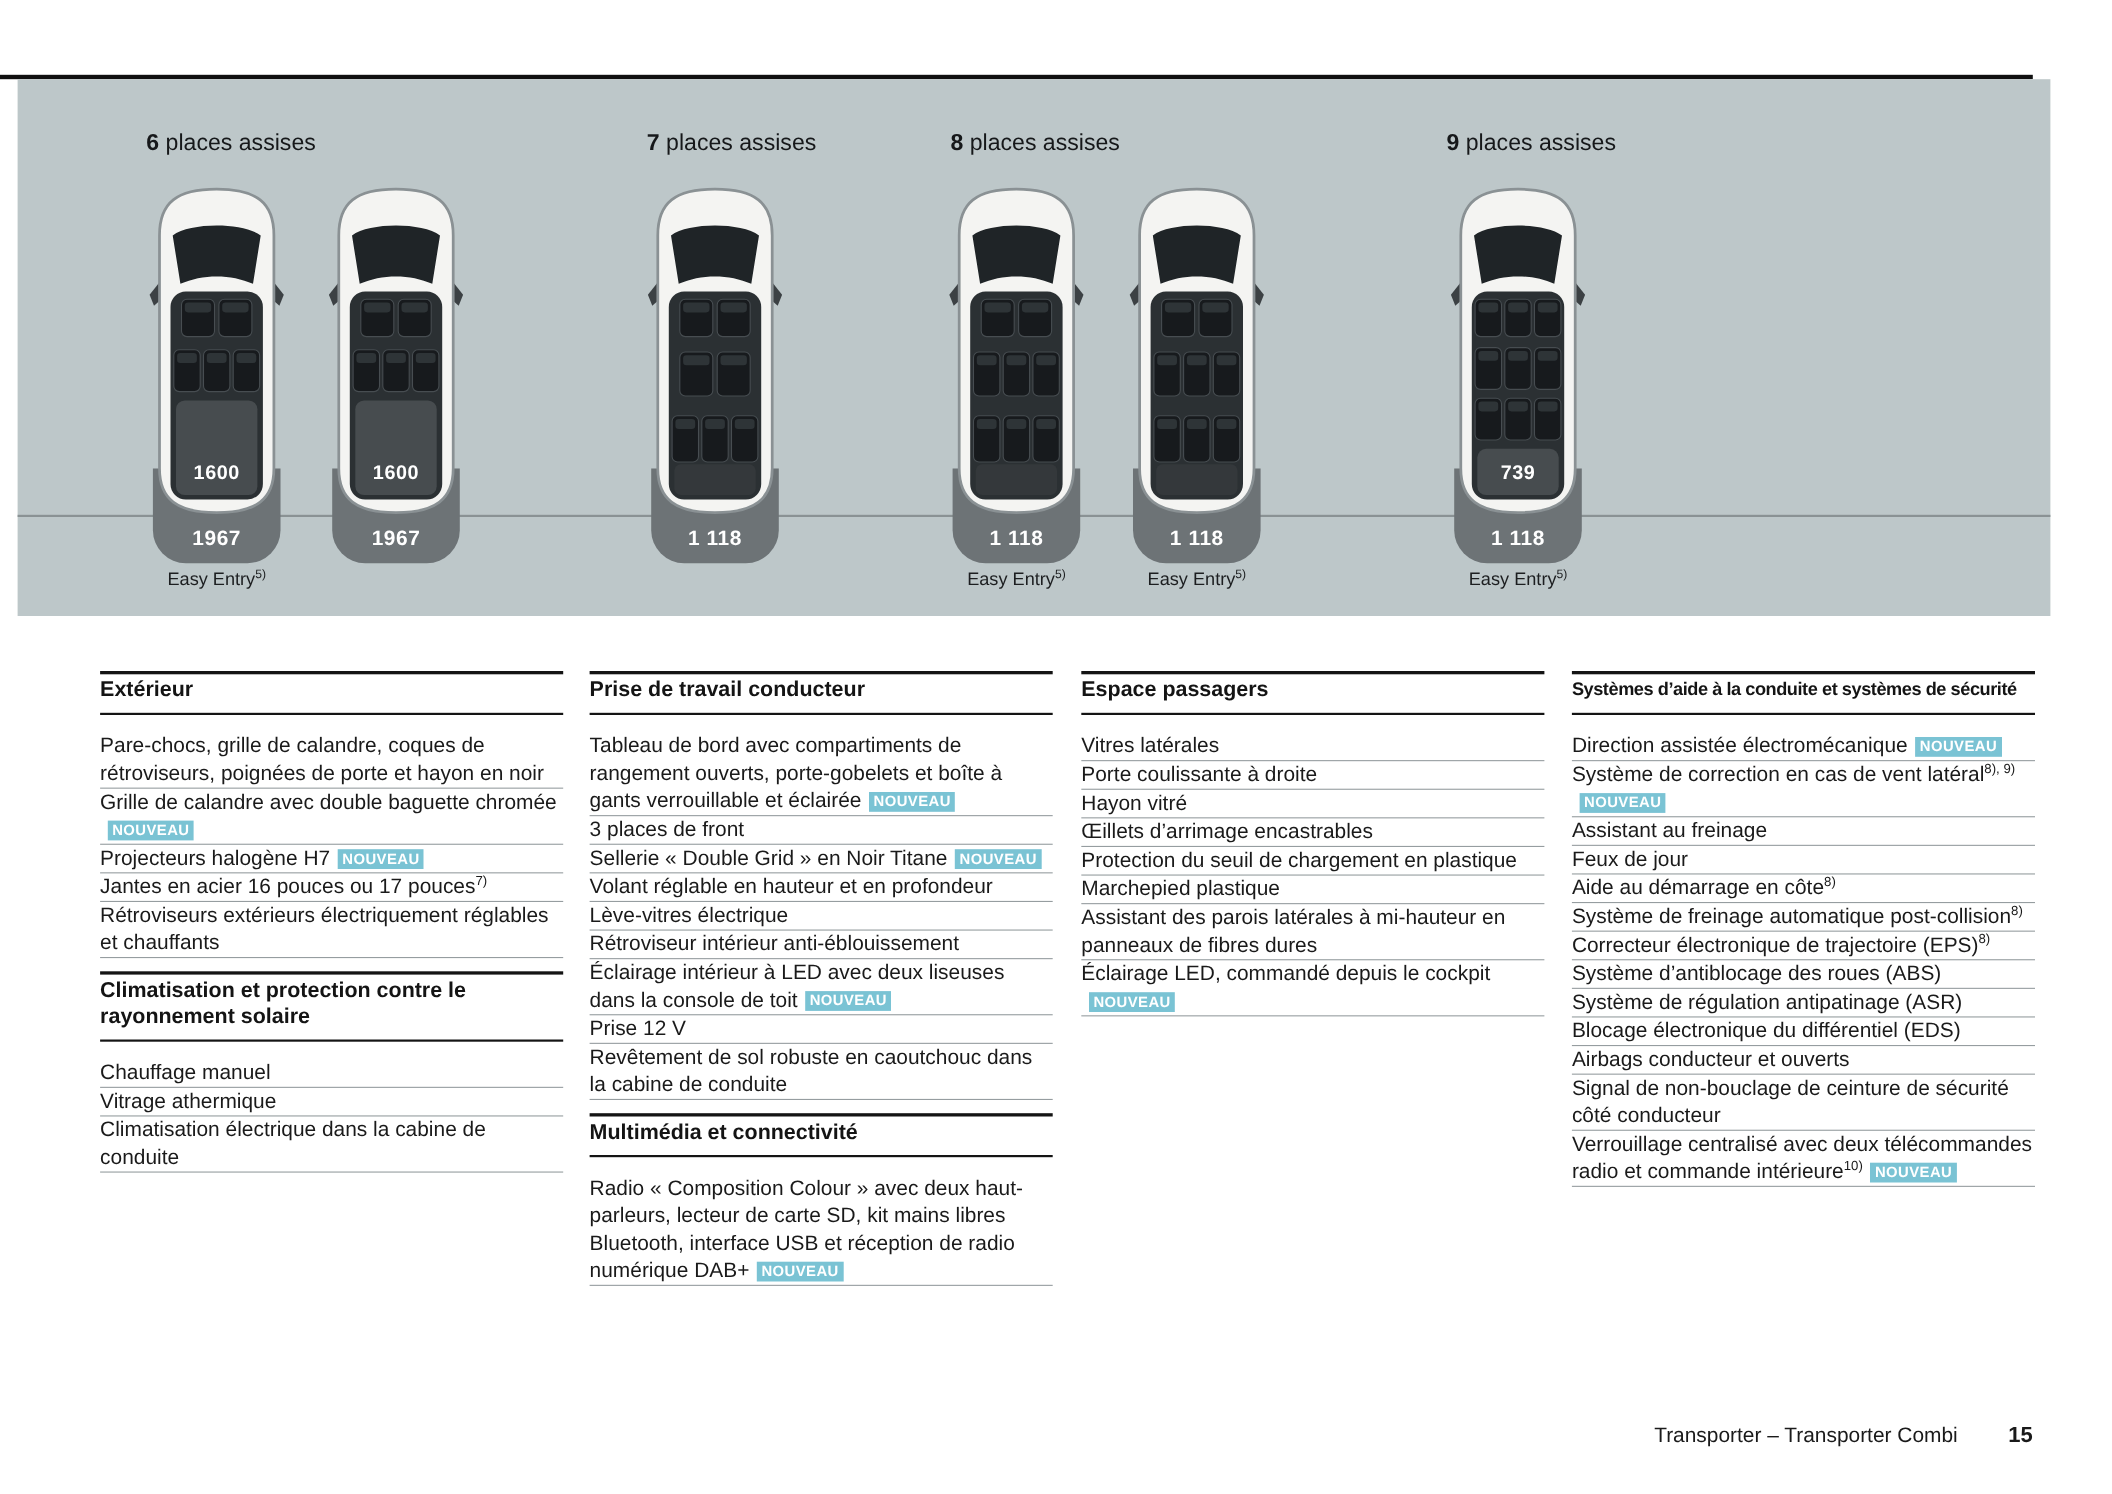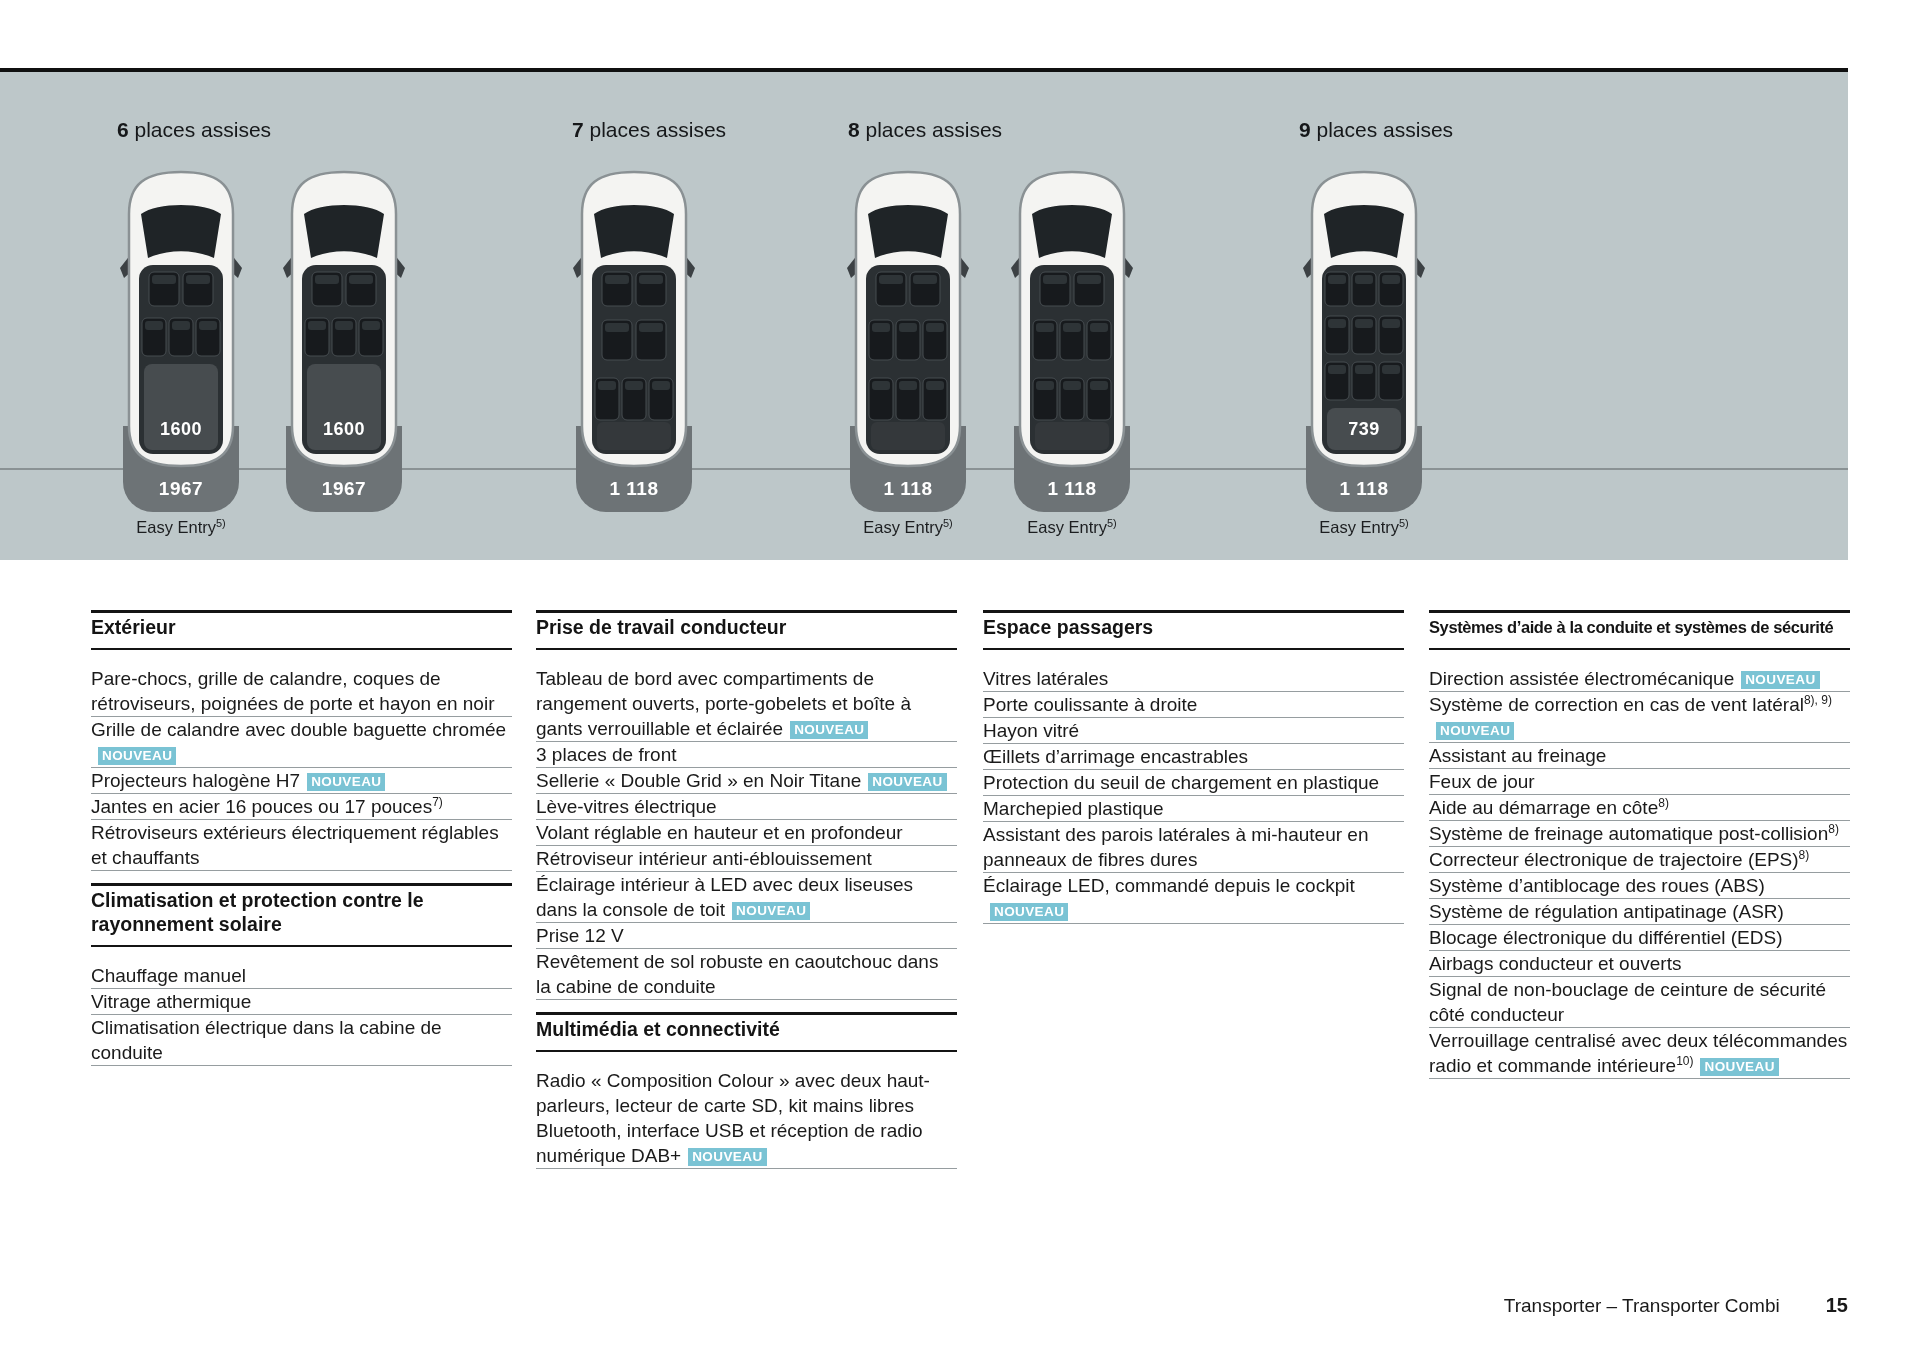--- a/index.html
+++ b/index.html
@@ -1,20 +1,20 @@
 <!DOCTYPE html>
 <html><head>
 <meta charset="utf-8">
 <style>
   html,body{margin:0;padding:0;background:#ffffff;font-family:"Liberation Sans",sans-serif;}
   .page{position:relative;width:1920px;height:1358px;background:#ffffff;overflow:hidden;color:#1a1a1a;}
 
   
   .top-rule{position:absolute;left:0;top:68px;width:1848px;height:4px;background:#101010;}
-  .band{position:absolute;left:0;top:72px;width:1848px;height:488px;background:#bdc7c9;}
+  .band{position:absolute;left:16px;top:72px;width:1848px;height:488px;background:#bdc7c9;}
   .ground-line{position:absolute;left:0;top:396px;width:100%;height:2px;background:#8a9294;z-index:1;}
   .group-label{position:absolute;top:46px;font-size:21px;color:#16181a;z-index:2;white-space:nowrap;}
   .group-label b{font-weight:bold;}
   .van{position:absolute;top:96px;width:124px;height:346px;z-index:2;}
   .easy-entry{position:absolute;top:446px;width:180px;text-align:center;font-size:16.5px;color:#1c1e20;z-index:2;white-space:nowrap;}
   .easy-entry sup{font-size:11px;line-height:0;}
   svg text.gl{font-family:"Liberation Sans",sans-serif;font-weight:bold;font-size:19px;fill:#ffffff;text-anchor:middle;letter-spacing:.5px;}
   svg text.fl{font-family:"Liberation Sans",sans-serif;font-weight:bold;font-size:18px;fill:#ffffff;text-anchor:middle;letter-spacing:.5px;}
 
   
@@ -225,22 +225,22 @@
           </ul>
         </div>
       </div>
     <div class="col c1">
         <div class="section">
           <h3 class="sec-title">Prise de travail conducteur</h3>
           <ul class="features">
             <li>Tableau de bord avec compartiments de rangement ouverts, porte-gobelets et boîte à gants verrouillable et éclairée<span class="badge">NOUVEAU</span></li>
             <li>3 places de front</li>
             <li>Sellerie « Double Grid » en Noir Titane<span class="badge">NOUVEAU</span></li>
+            <li>Volant réglable en hauteur et en profondeur</li>
             <li>Lève-vitres électrique</li>
-            <li>Volant réglable en hauteur et en profondeur</li>
             <li>Rétroviseur intérieur anti-éblouissement</li>
             <li>Éclairage intérieur à LED avec deux liseuses dans la console de toit<span class="badge">NOUVEAU</span></li>
             <li>Prise 12 V</li>
             <li>Revêtement de sol robuste en caoutchouc dans la cabine de conduite</li>
           </ul>
         </div>
         <div class="section">
           <h3 class="sec-title">Multimédia et connectivité</h3>
           <ul class="features">
             <li>Radio « Composition Colour » avec deux haut-parleurs, lecteur de carte SD, kit mains libres Bluetooth, interface USB et réception de radio numérique DAB+<span class="badge">NOUVEAU</span></li>

